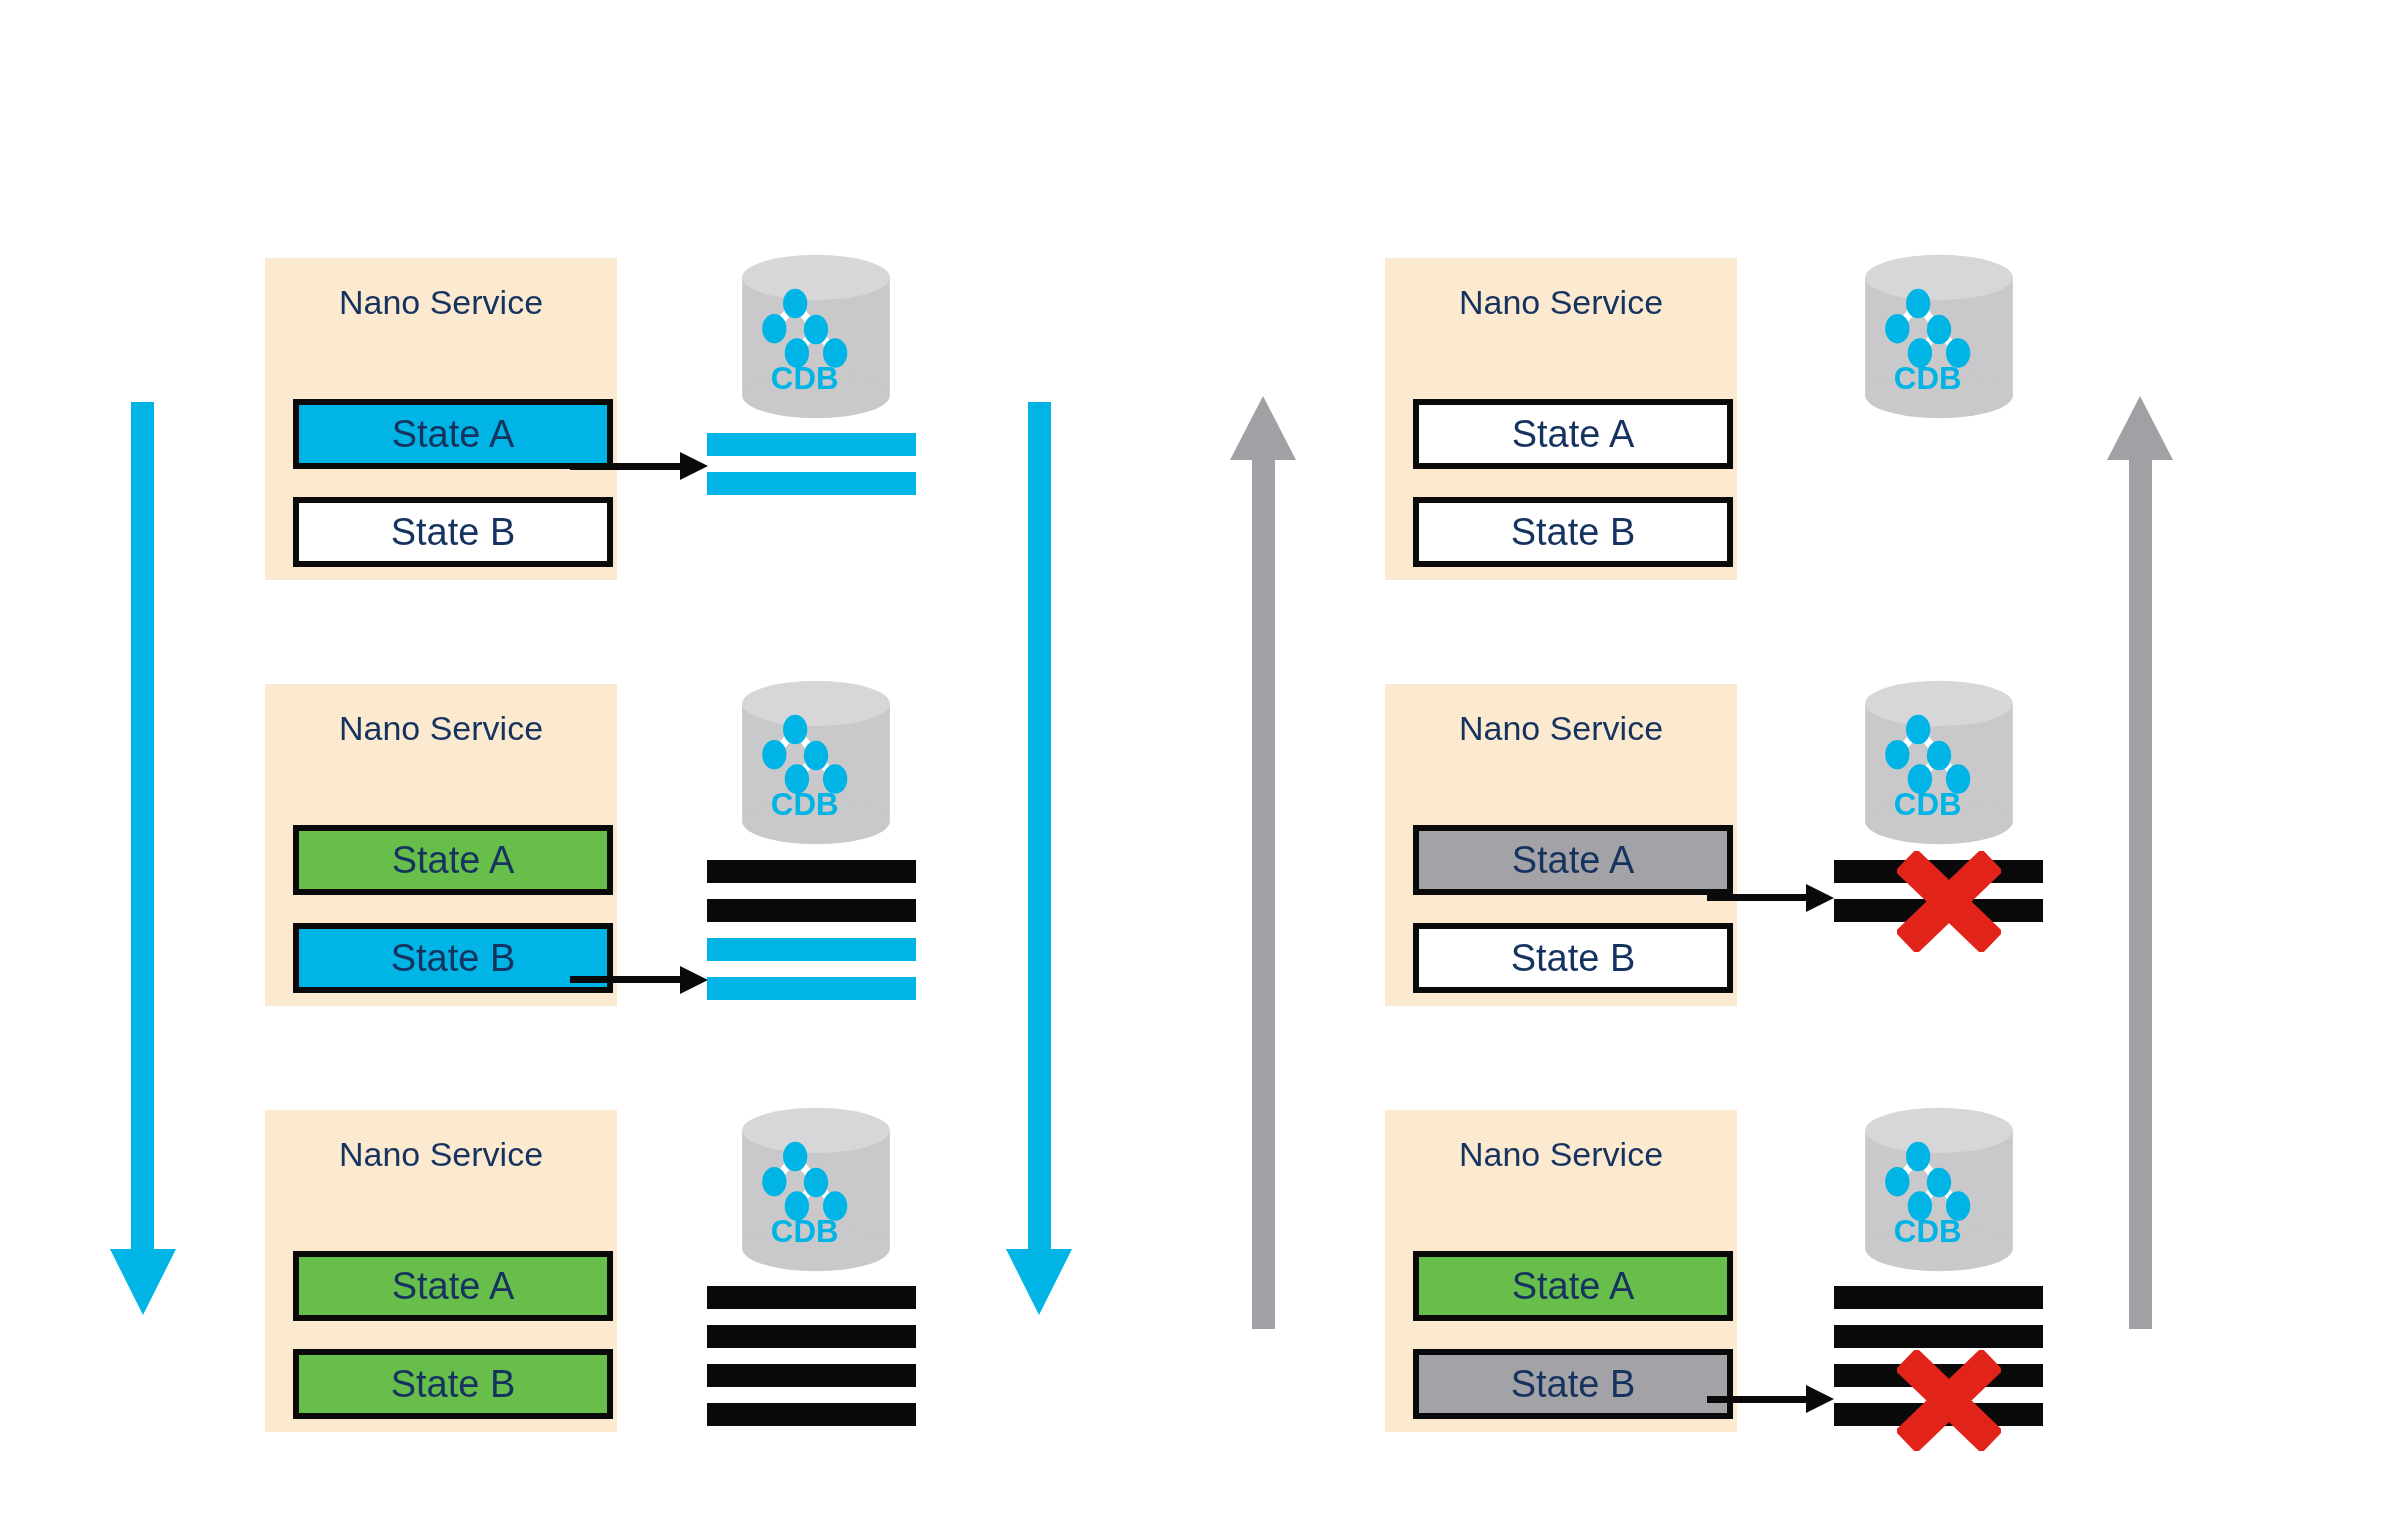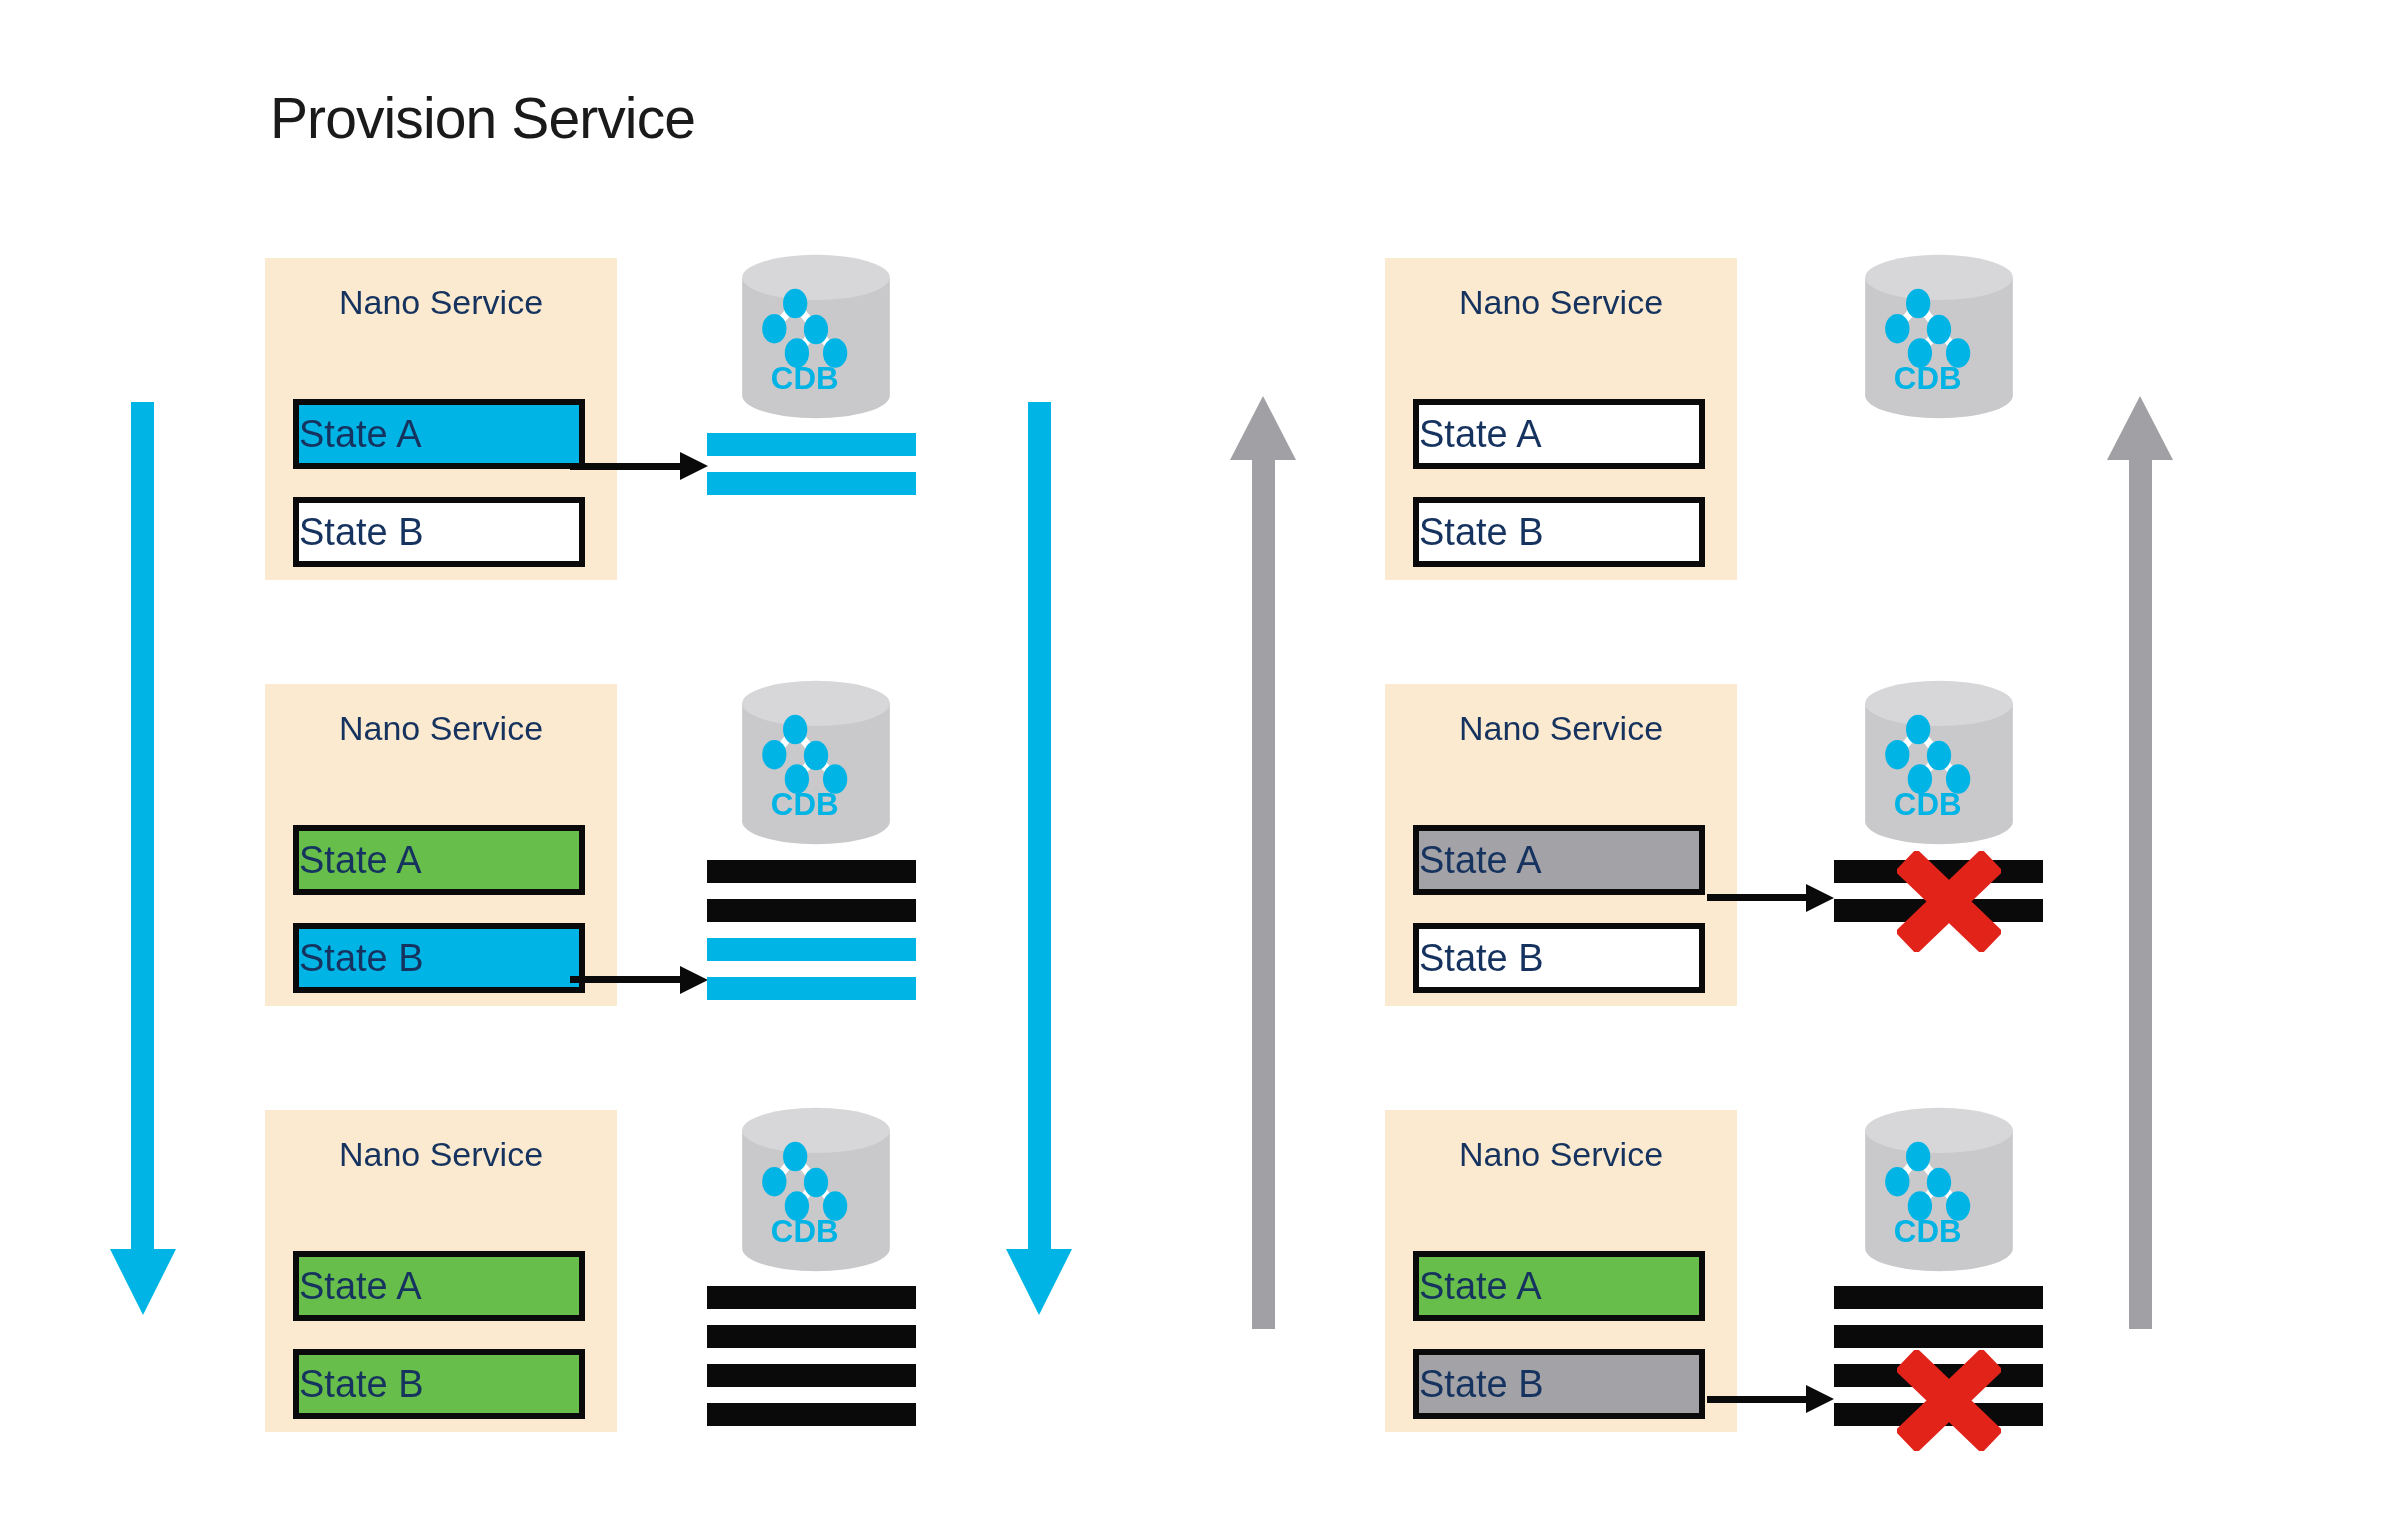--- a/index.html
+++ b/index.html
@@ -6,22 +6,22 @@
   .canvas{position:relative;width:2401px;height:1525px;background:#ffffff;overflow:hidden;
           font-family:"Liberation Sans",sans-serif;}
 
   .title{position:absolute;top:85px;font-size:57px;font-weight:400;letter-spacing:-0.9px;
          color:#1a1a1a;white-space:nowrap;}
 
   
   .panel{position:absolute;width:352px;height:322px;background:#FBEAD0;}
   .panel-label{position:absolute;left:0;top:17.4px;width:100%;height:54px;line-height:54px;
                text-align:center;font-size:34px;color:#15335E;}
-  .state{position:absolute;left:28px;width:292px;height:70px;box-sizing:border-box;
-         border:6px solid #0a0a0a;display:flex;align-items:center;}
+  .state{position:absolute;left:28px;width:320px;height:70px;box-sizing:border-box;
+         border:6px solid #0a0a0a;display:flex;align-items:center;justify-content:center;}
   .state span{font-size:38px;color:#15335E;}
   .state[data-fill="cyan"]{background:#00B4E5;}
   .state[data-fill="green"]{background:#67BE4B;}
   .state[data-fill="white"]{background:#ffffff;}
   .state[data-fill="gray"]{background:#A2A2A7;}
   .state-a{top:141px;}
   .state-b{top:239px;}
 
   
   .stripes{position:absolute;width:209px;height:140px;}
@@ -73,21 +73,20 @@
       </g>
     </g>
     <g id="red-x">
       <path d="M10 10 L110 106 M110 10 L10 106" stroke="#E2231A" stroke-width="36" fill="none"></path>
     </g>
   </defs>
 </svg>
 
 <div class="canvas">
 
-  <div class="title" style="left:270px;">Provision Service</div>
 
   <div class="vshaft cyan" style="left:131px;top:402px;height:847px;"></div>
   <div class="vhead down" style="left:110px;top:1249px;"></div>
 
   <div class="vshaft cyan" style="left:1028px;top:402px;height:847px;"></div>
   <div class="vhead down" style="left:1006px;top:1249px;"></div>
 
   <div class="panel" style="left:265px;top:258px;">
     <div class="panel-label">Nano Service</div>
     <div class="state state-a" data-fill="cyan">

